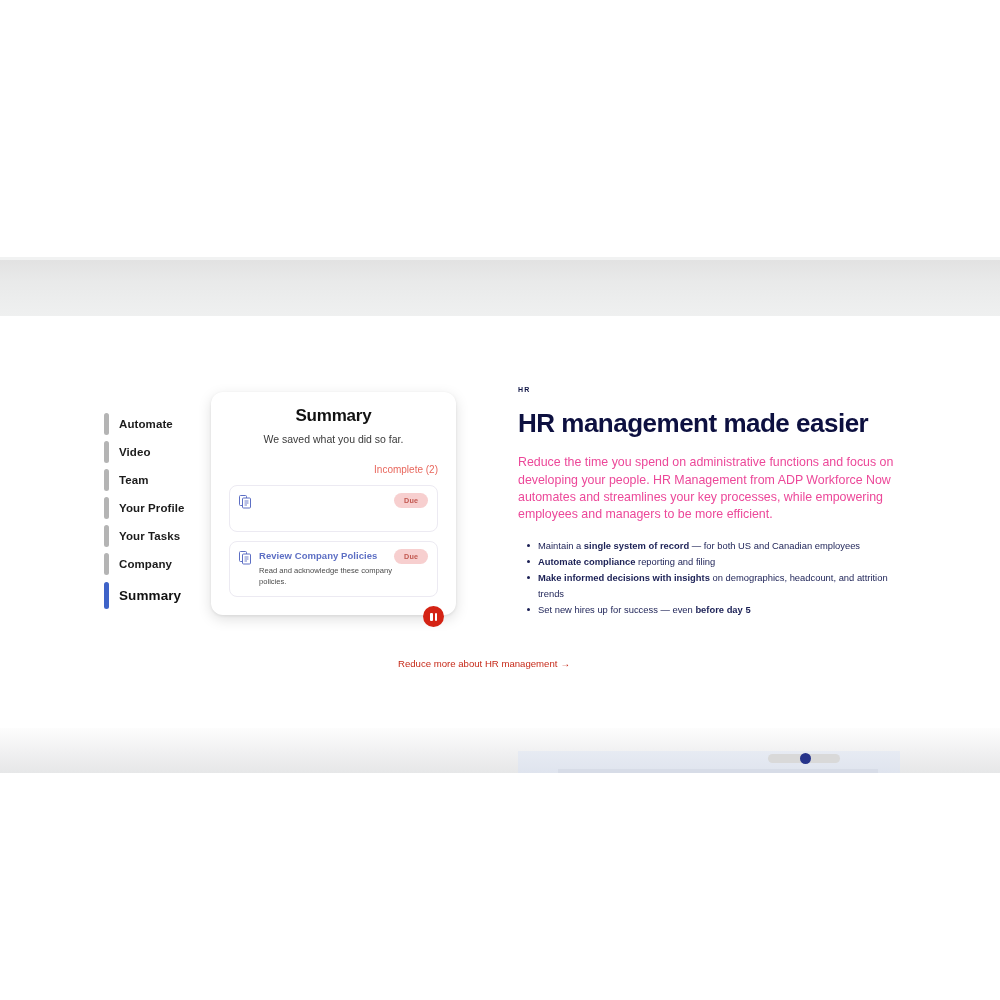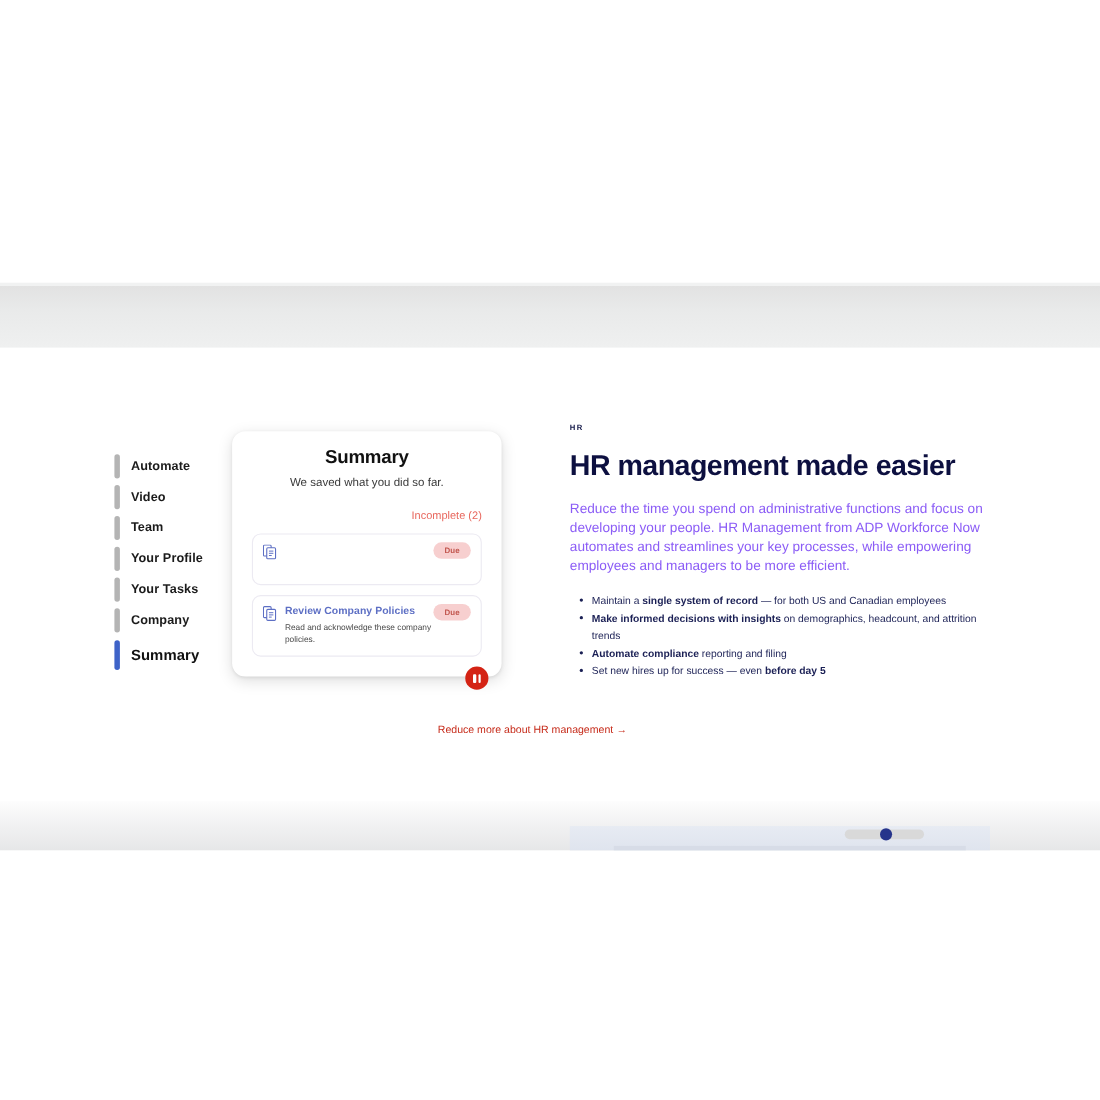--- a/index.html
+++ b/index.html
@@ -241,21 +241,21 @@
     font-size: 26px;
     font-weight: bold;
     color: #0d1040;
     letter-spacing: -0.5px;
     margin-top: 17px;
     line-height: 1.05;
   }
   .lede {
     font-size: 12.4px;
     line-height: 1.39;
-    color: #8b5cf6;
+    color: #ec4899;
     margin-top: 17px;
   }
   .bullets {
     margin-top: 15px;
     padding-left: 20px;
     list-style: none;
   }
   .bullets li {
     font-size: 9.4px;
     line-height: 1.7;
@@ -379,24 +379,24 @@
   <div class="content">
     <div class="eyebrow">HR</div>
     <h1 class="headline">HR management made easier</h1>
     <p class="lede">Reduce the time you spend on administrative functions and focus on developing your people. HR Management from ADP Workforce Now automates and streamlines your key processes, while empowering employees and managers to be more efficient.</p>
 
     <ul class="bullets">
       <li>
         <span>Maintain a </span><b>single system of record</b><span> — for both US and Canadian employees</span>
       </li>
       <li>
-        <span></span><b>Make informed decisions with insights</b><span> on demographics, headcount, and attrition trends</span>
+        <span></span><b>Automate compliance</b><span> reporting and filing</span>
       </li>
       <li>
-        <span></span><b>Automate compliance</b><span> reporting and filing</span>
+        <span></span><b>Make informed decisions with insights</b><span> on demographics, headcount, and attrition trends</span>
       </li>
       <li>
         <span>Set new hires up for success — even </span><b>before day 5</b><span></span>
       </li>
     </ul>
   </div>
 
   <a class="learn-more" href="#">
     <span>Reduce more about HR management</span><span class="arrow">→</span>
   </a>

